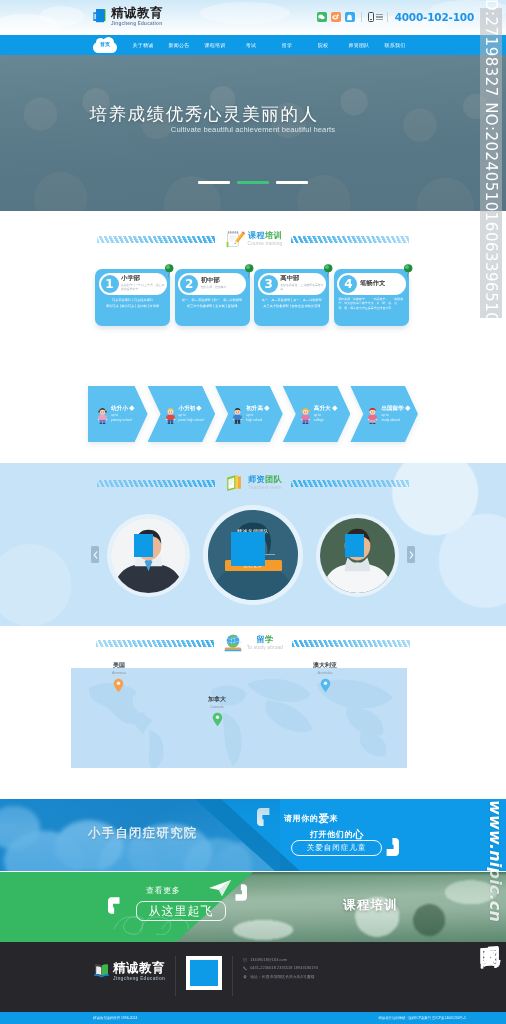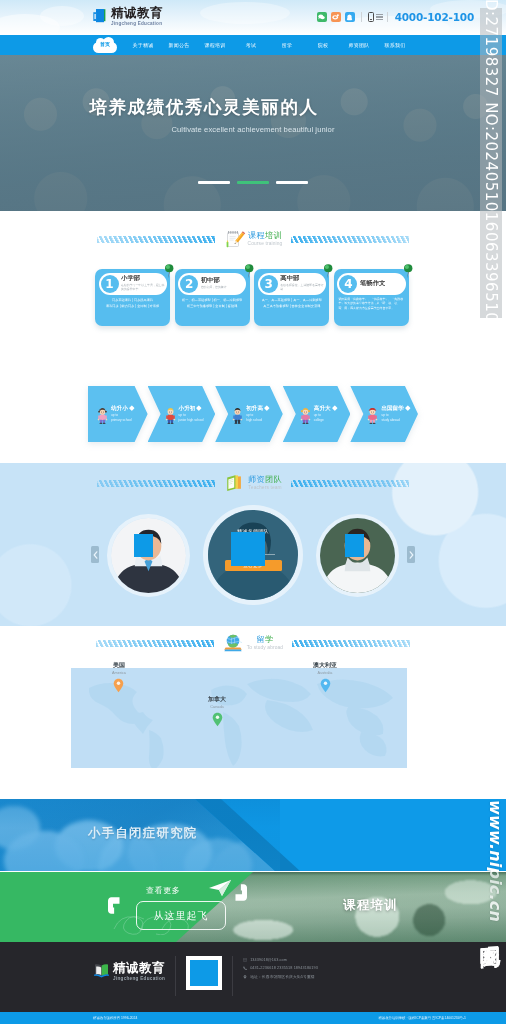--- a/index.html
+++ b/index.html
@@ -44,37 +44,37 @@
    radial-gradient(circle at 44% 28%, #e8dccb 0 12px, transparent 13px),
    radial-gradient(circle at 57% 42%, #d6c8b2 0 17px, transparent 18px),
    radial-gradient(circle at 70% 30%, #e2d5c2 0 13px, transparent 14px),
    radial-gradient(circle at 83% 45%, #cdbfa9 0 16px, transparent 17px),
    radial-gradient(circle at 94% 33%, #dfd2bd 0 12px, transparent 13px),
    radial-gradient(circle at 12% 92%, #c9bba6 0 26px, transparent 27px),
    radial-gradient(circle at 38% 96%, #d3c5b0 0 28px, transparent 29px),
    radial-gradient(circle at 64% 94%, #c6b8a3 0 26px, transparent 27px),
    radial-gradient(circle at 88% 97%, #d0c2ad 0 28px, transparent 29px)}
 .banner-veil{position:absolute;inset:0;background:linear-gradient(180deg,rgba(89,120,134,.55),rgba(86,117,132,.82))}
-.banner-t{position:absolute;left:0;top:40px;width:408px;text-align:center;font-size:17.5px;font-weight:700;color:#fff;letter-spacing:1.6px;text-shadow:0 1px 3px rgba(0,0,0,.25)}
+.banner-t{position:absolute;left:0;top:47px;width:408px;text-align:center;font-size:17.5px;font-weight:400;color:#fff;letter-spacing:1.6px;text-shadow:0 1px 3px rgba(0,0,0,.25)}
 .banner-s{position:absolute;left:0;top:70px;width:506px;text-align:center;font-size:7.6px;color:#d8e4ea;letter-spacing:.1px}
 .dots{position:absolute;left:0;top:126px;width:506px;display:flex;justify-content:center;gap:7px}
 .dots i{display:block;width:32px;height:2.5px;background:#fff;border-radius:1px}
 .dots i.on{background:#3fc27a}
 
 
 .sec-title{position:absolute;left:0;width:506px;height:26px;display:flex;align-items:center;justify-content:center;gap:4px}
 .stripes{width:118px;height:7px;position:relative;overflow:hidden;
   background:repeating-linear-gradient(64deg,#3fb0ee 0 2.2px,#8fd2f6 2.2px 2.9px,rgba(255,255,255,0) 2.9px 4.4px)}
 .stripes.l{mask-image:linear-gradient(90deg,rgba(0,0,0,.45),#000);-webkit-mask-image:linear-gradient(90deg,rgba(0,0,0,.45),#000)}
 .stripes.r{mask-image:linear-gradient(270deg,rgba(0,0,0,.45),#000);-webkit-mask-image:linear-gradient(270deg,rgba(0,0,0,.45),#000)}
 .st-mid{display:flex;align-items:center;gap:3px;padding:0 5px}
 .st-ico{width:20px;height:20px;flex:none;position:relative;margin-right:1px}
 .st-words{display:flex;flex-direction:column;line-height:1;align-items:center}
 .st-cn{font-size:8.2px;font-weight:700;letter-spacing:.3px}
-.st-cn b{font-weight:400}
+.st-cn b{font-weight:700}
 .st-cn .c1{color:#2e9bdf}.st-cn .c2{color:#3fae4c}
 .st-en{font-size:4.8px;color:#bfc6cc;margin-top:2px;letter-spacing:.15px}
 
 
 .cards{position:absolute;left:95px;top:269px;width:314px;height:57px;display:flex;gap:4.5px}
 .card{width:75.4px;height:57px;background:#56bdef;border-radius:7px;position:relative;padding:3.5px;box-shadow:0 3px 5px rgba(110,140,160,.22)}
 .card .pin{position:absolute;right:-4px;top:-6px;width:11px;height:14px}
 .card-top{width:100%;height:22px;background:#fff;border-radius:11px;display:flex;align-items:center;padding-left:2px;gap:2.5px}
 .num{width:18px;height:18px;border-radius:50%;background:#56bdef;color:#fff;display:flex;align-items:center;justify-content:center;font-size:12px;font-weight:700;flex:none;font-family:"DejaVu Sans",sans-serif;line-height:1}
 .card-tt{display:flex;flex-direction:column;line-height:1.05;overflow:hidden}
@@ -163,21 +163,21 @@
   radial-gradient(ellipse 16px 16px at 84% 66%, rgba(40,70,52,.55) 0 100%, transparent),
   radial-gradient(ellipse 18px 14px at 14% 44%, rgba(40,70,52,.35) 0 100%, transparent),
   radial-gradient(ellipse 26px 12px at 92% 32%, rgba(230,242,233,.7) 0 100%, transparent);
   filter:blur(1.3px)}
 .p2-photo:before{content:"";position:absolute;inset:0;z-index:2;background:linear-gradient(180deg,rgba(50,110,78,.22),rgba(70,130,96,.1) 50%,rgba(45,100,70,.25))}
 .p2-green{position:absolute;left:0;top:0;width:506px;height:70px;background:#36b863;z-index:3;
   clip-path:polygon(0 0,253px 0,176px 70px,0 70px)}
 .p2-title{position:absolute;z-index:5;right:108px;top:25px;font-size:12.4px;font-weight:700;color:#fff;letter-spacing:1.3px;text-shadow:0 1px 3px rgba(0,0,0,.35)}
 .p2-quote{position:absolute;z-index:6;left:84px;top:9px;width:200px;height:52px}
 .p2-l1{position:absolute;left:62px;top:4px;font-size:8px;color:#fff;letter-spacing:.6px;white-space:nowrap}
-.p2-pill{position:absolute;left:52px;top:20px;width:90px;height:29px;border:1px solid rgba(255,255,255,.9);border-radius:7px;display:flex;align-items:center;justify-content:center;font-size:10px;color:#fff;letter-spacing:1px}
+.p2-pill{position:absolute;left:52px;top:20px;width:90px;height:20px;border:1px solid rgba(255,255,255,.9);border-radius:7px;display:flex;align-items:center;justify-content:center;font-size:12px;color:#fff;letter-spacing:1px}
 
 .footer{position:absolute;left:0;top:942px;width:506px;height:70px;background:#26262b}
 .f-inner{position:absolute;left:93px;top:14px;width:320px;height:42px;display:flex;align-items:flex-start;gap:10px}
 .f-logo{display:flex;align-items:center;gap:3px;padding-top:6px}
 .f-mark{width:17px;height:17px;position:relative;flex:none}
 .f-txt{display:flex;flex-direction:column;line-height:1}
 .f-cn{font-size:12.5px;font-weight:700;color:#fff;letter-spacing:.5px}
 .f-en{font-size:4.6px;color:#9aa3ab;margin-top:2px;letter-spacing:.3px;font-weight:700}
 .f-div{width:1px;height:40px;background:#3c3c42}
 .f-qr{width:36px;height:34px;background:#fff;padding:2px;position:relative;flex:none}
@@ -274,21 +274,21 @@
     <a href="#">院校</a>
     <a href="#">师资团队</a>
     <a href="#">联系我们</a>
   </div>
 </div>
 
 <div class="banner">
   <div class="banner-photo"></div>
   <div class="banner-veil"></div>
   <div class="banner-t">培养成绩优秀心灵美丽的人</div>
-  <div class="banner-s">Cultivate excellent achievement beautiful junior</div>
+  <div class="banner-s">Cultivate beautiful achievement beautiful hearts</div>
   <div class="dots">
     <i></i>
     <i class="on"></i>
     <i></i>
   </div>
 </div>
 
 <div class="sec-title" style="top:226px">
   <span class="stripes l"></span>
   <span class="st-mid">
@@ -673,20 +673,31 @@
           <path d="M5.5 .7 C2.6 .7 .7 3 .7 5.5 C.7 8.5 5.5 14.3 5.5 14.3 C5.5 14.3 10.3 8.5 10.3 5.5 C10.3 3 8.4 .7 5.5 .7Z" fill="#53b8f0"></path>
           <circle cx="5.5" cy="5.3" r="1.7" fill="#eef8fe"></circle>
         </svg></span>
 </div>
 
 <div class="promo1">
   <div class="p1-photo"></div>
   <div class="p1-blue"></div>
   <div class="p1-blue2"></div>
   <div class="p1-title">小手自闭症研究院</div>
+  <div class="p1-quote">
+    <span class="qm" style="left:-1px;top:1px"><svg width="14" height="18" viewBox="0 0 14 18">
+            <path d="M12.4 0 H3.6 C1.6 0 0 1.7 0 3.8 V14.4 C0 16.4 1.6 18 3.6 18 H6.6 V11.2 H5.4 V7.1 H12.4Z" fill="#ffffff"></path>
+          </svg></span>
+    <span class="qm" style="left:127px;top:31px"><svg width="14" height="18" viewBox="0 0 14 18">
+            <path d="M1.6 18 H10.4 C12.4 18 14 16.3 14 14.2 V3.6 C14 1.6 12.4 0 10.4 0 H7.4 V6.8 H8.6 V10.9 H1.6Z" fill="#ffffff"></path>
+          </svg></span>
+    <span class="p1-l1"><b>请用你的</b><b class="big-ch">爱</b><b>来</b></span>
+    <span class="p1-l2"><b>打开他们的</b><b class="big-ch">心</b></span>
+    <span class="p1-pill">关爱自闭症儿童</span>
+  </div>
 </div>
 
 <div class="promo2">
   <div class="p2-photo"></div>
   <div class="p2-green"></div>
   <div class="p2-title">课程培训</div>
   <div class="p2-quote">
     <span class="qm" style="left:24px;top:16px"><svg width="13" height="17" viewBox="0 0 14 18">
             <path d="M12.4 0 H3.6 C1.6 0 0 1.7 0 3.8 V14.4 C0 16.4 1.6 18 3.6 18 H6.6 V11.2 H5.4 V7.1 H12.4Z" fill="#ffffff"></path>
           </svg></span>

